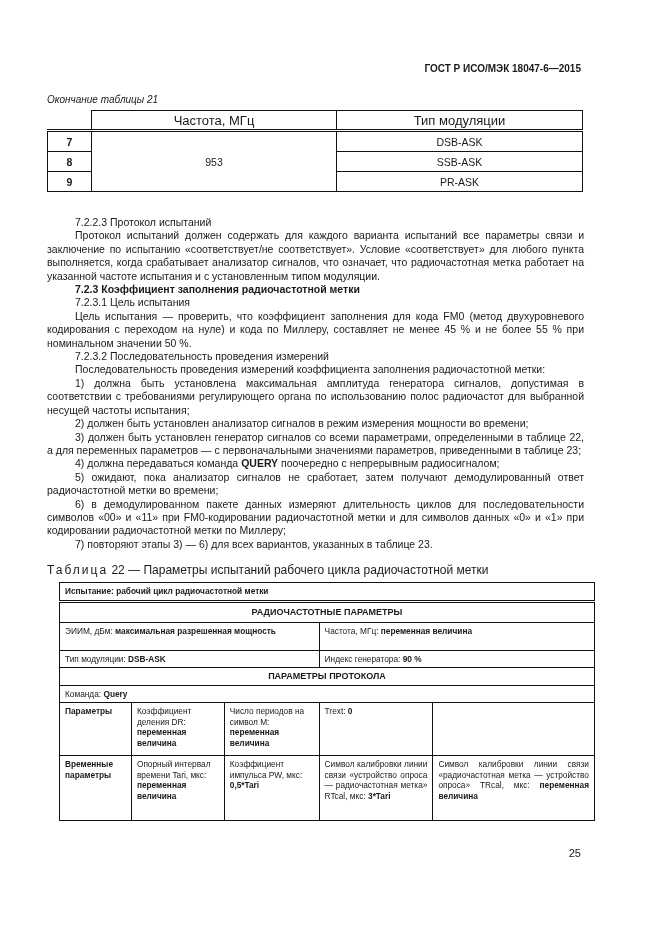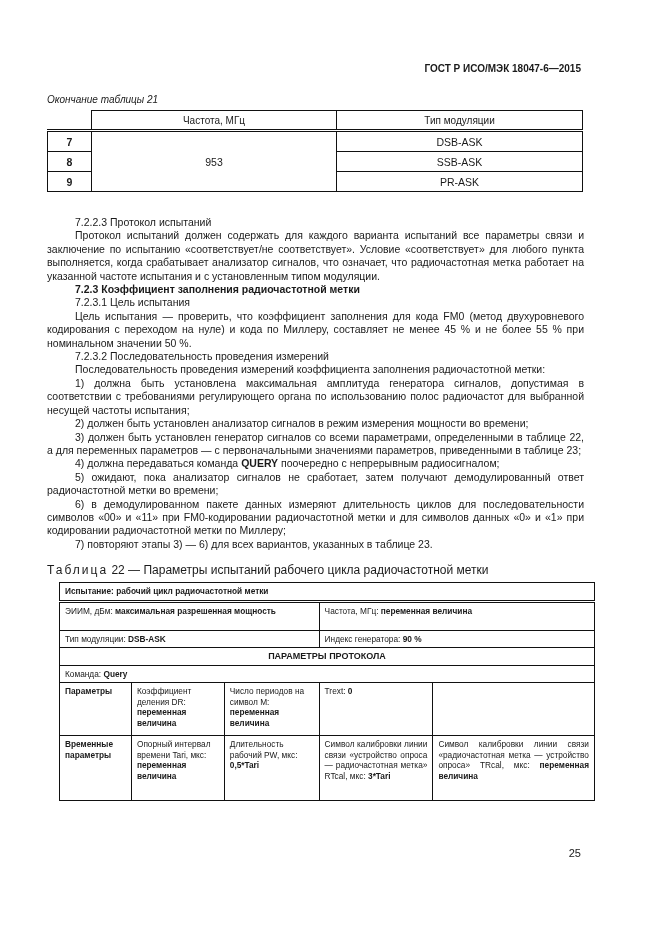--- a/index.html
+++ b/index.html
@@ -4,21 +4,21 @@
 <style>
   html, body { margin: 0; padding: 0; background: #ffffff; }
   body { width: 661px; height: 935px; position: relative; overflow: hidden; color: #1a1a1a; font-family: "Liberation Sans", sans-serif; }
   .abs { position: absolute; }
   .hdr { top: 63px; right: 80px; font-size: 10px; font-weight: bold; letter-spacing: 0; }
   .caption-it { top: 94px; left: 47px; font-size: 10px; font-style: italic; }
   table { border-collapse: collapse; position: absolute; }
   td { border: 1px solid #111; padding: 0; }
   .t21 { left: 47px; top: 110px; width: 536px; font-size: 10.5px; }
   .t21 td { text-align: center; height: 19px; }
-  .t21 .th td { font-size: 10px; height: 18px; }
+  .t21 .th td { font-size: 13px; height: 18px; }
   .t21 .th td { border-bottom: 3px double #111; }
   .t21 .num { width: 43px; font-weight: bold; }
   .t21 .freq { width: 244px; }
   .body-text { left: 47px; width: 537px; font-size: 10.5px; line-height: 13.4px; top: 216px; text-align: justify; }
   .body-text p { margin: 0; text-indent: 28px; }
   .body-text p.b { font-weight: bold; }
   .t22cap { top: 563px; left: 47px; font-size: 12px; }
   .t22cap .sp { letter-spacing: 2px; }
   .t22 { left: 59px; top: 582px; width: 536px; font-size: 8.3px; line-height: 10.5px; }
   .t22 td { padding: 3px 5px; vertical-align: top; }
@@ -83,20 +83,23 @@
       <col style="width:93px">
       <col style="width:95px">
       <col style="width:114px">
       <col style="width:162px">
   </colgroup>
   <tbody>
       <tr>
     <td colspan="5" class="b double-bottom">Испытание: рабочий цикл радиочастотной метки</td>
   </tr>
   <tr>
+    <td colspan="5" class="center" style="height:13px;">РАДИОЧАСТОТНЫЕ ПАРАМЕТРЫ</td>
+  </tr>
+  <tr>
     <td colspan="3" class="just" style="height:21px;"><span>ЭИИМ, дБм: </span><b>максимальная разрешенная мощность</b></td>
     <td colspan="2"><span>Частота, МГц: </span><b>переменная величина</b></td>
   </tr>
   <tr>
     <td colspan="3"><span>Тип модуляции: </span><b>DSB-ASK</b></td>
     <td colspan="2"><span>Индекс генератора: </span><b>90 %</b></td>
   </tr>
   <tr>
     <td colspan="5" class="center">ПАРАМЕТРЫ ПРОТОКОЛА</td>
   </tr>
@@ -106,20 +109,20 @@
   <tr>
     <td class="b" style="height:46px;">Параметры</td>
     <td><span>Коэффициент деления DR: </span><b>переменная величина</b></td>
     <td><span>Число периодов на символ M: </span><b>переменная величина</b></td>
     <td><span>Trext: </span><b>0</b></td>
     <td></td>
   </tr>
   <tr>
     <td class="b" style="height:58px;">Временные параметры</td>
     <td><span>Опорный интервал времени Tari, мкс: </span><b>переменная величина</b></td>
-    <td><span>Длительность рабочий PW, мкс: </span><b>0,5*Tari</b></td>
+    <td><span>Коэффициент импульса PW, мкс: </span><b>0,5*Tari</b></td>
     <td class="just"><span>Символ калибровки линии связи «устройство опроса — радиочастотная метка» RTcal, мкс: </span><b>3*Tari</b></td>
     <td class="just"><span>Символ калибровки линии связи «радиочастотная метка — устройство опроса» TRcal, мкс: </span><b>переменная величина</b></td>
   </tr>
 </tbody>
   </table>
 
 <div class="abs pagenum">25</div>
 
 </body></html>

